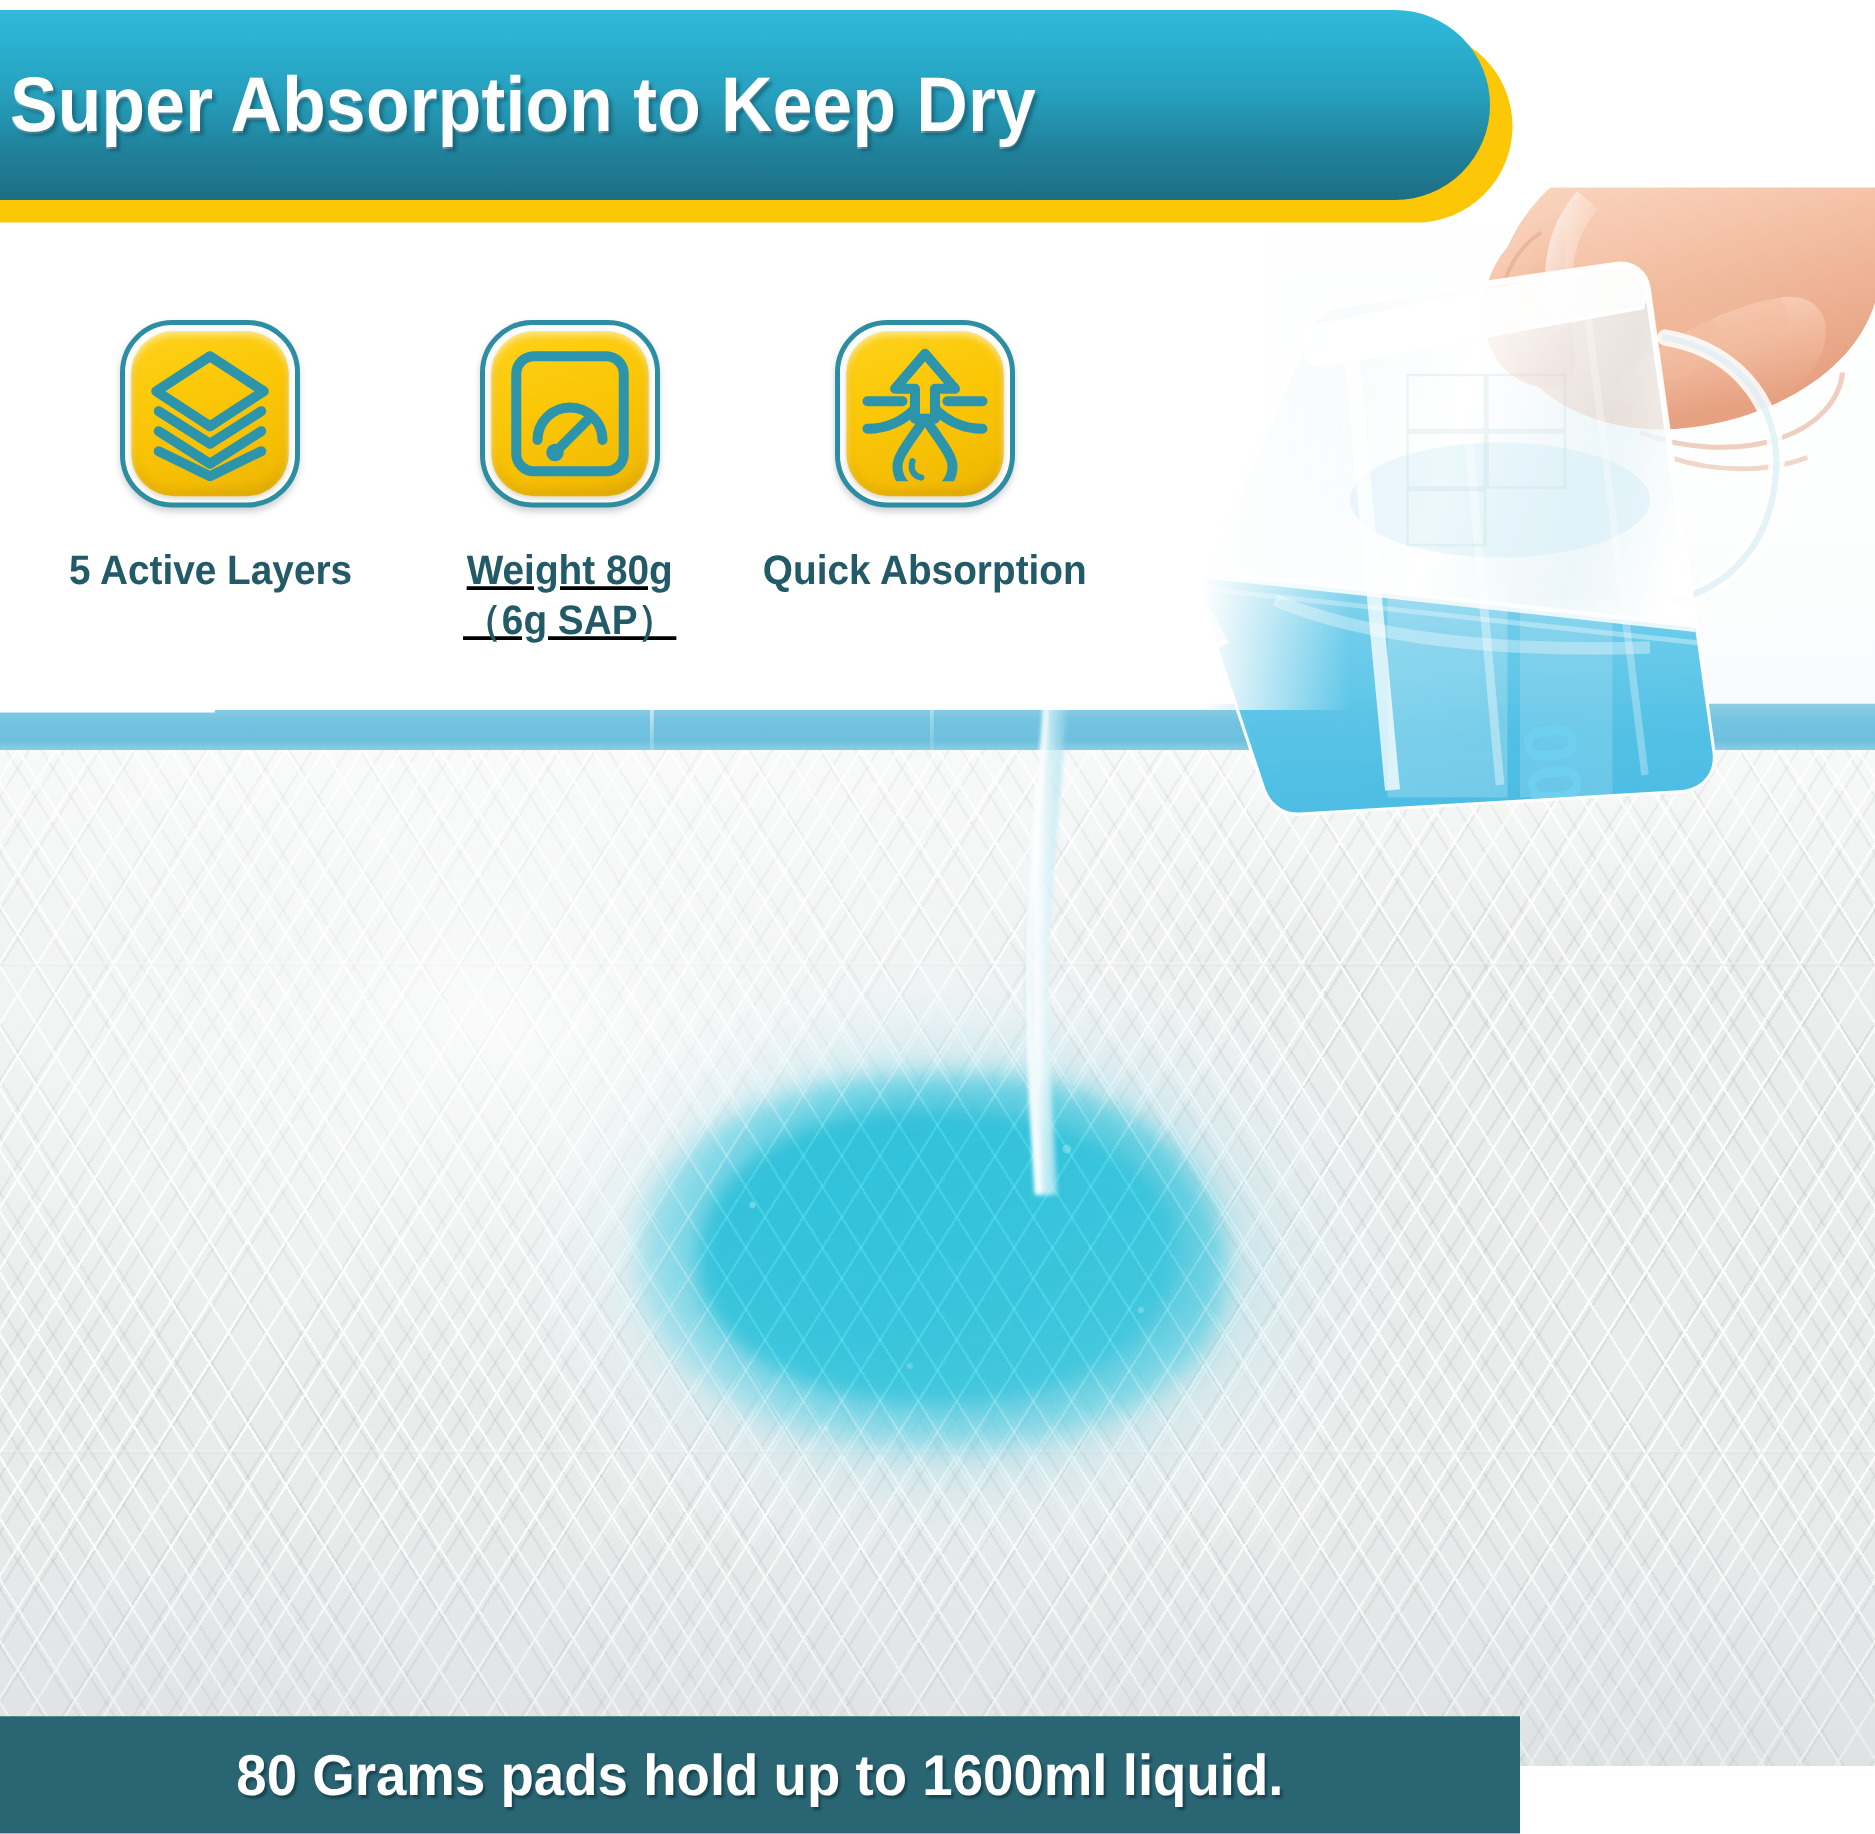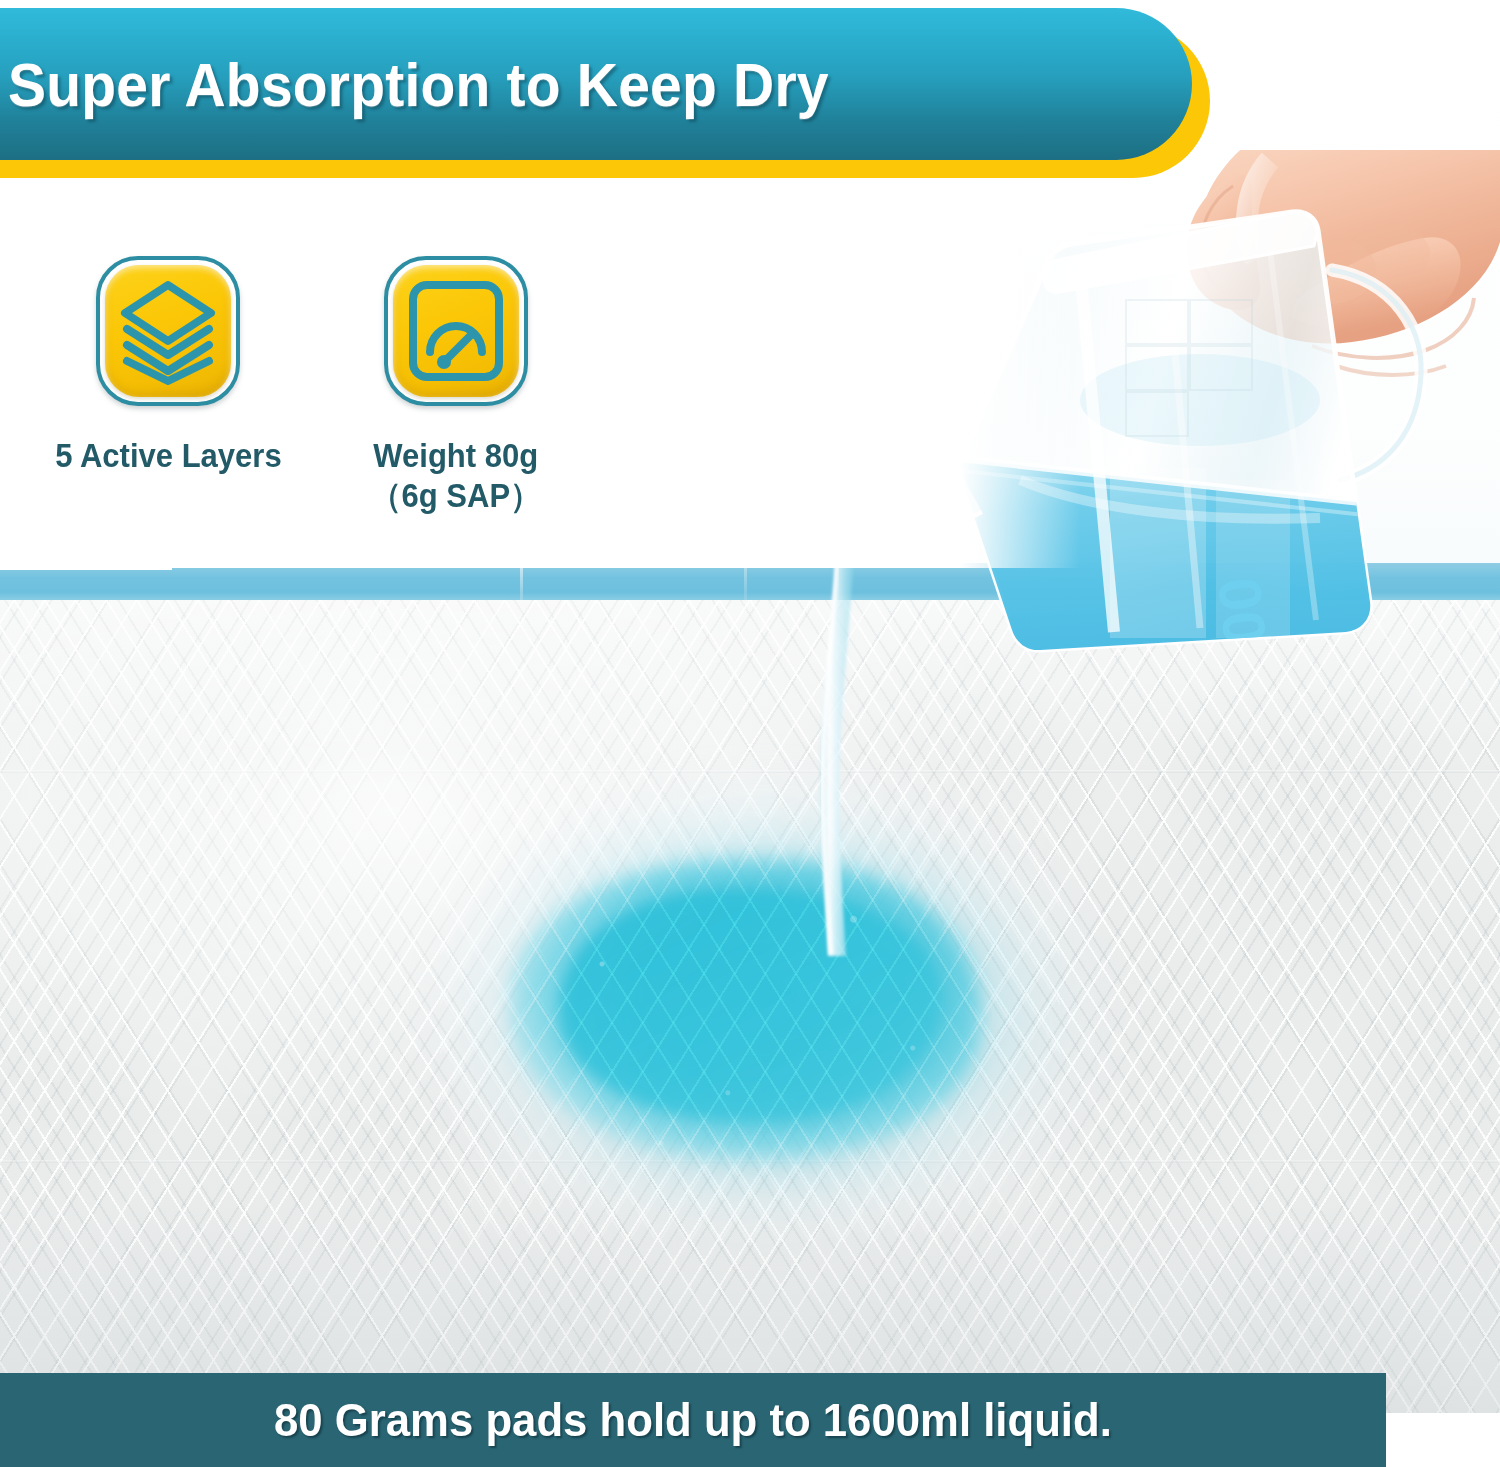--- a/index.html
+++ b/index.html
@@ -166,21 +166,21 @@
   }
   .features{
     position:absolute; left:0; top:0; width:960px; height:400px;
     display:flex; align-items:flex-start;
   }
   .feature{
     width:292px; padding-top:88px;
     display:flex; flex-direction:column; align-items:center;
   }
   .feature.f1{ margin-left:22px; }
-  .feature.f2{ margin-left:-4px; }
+  .feature.f2{ margin-left:-4px;text-decoration:underline; }
   .feature.f3{ margin-left:-8px; }
 
   .icon-badge{
     position:relative; width:144px; height:150px;
     display:flex; align-items:center; justify-content:center;
   }
   .icon-ring{
     position:absolute; inset:0;
     border:4px solid #2d8ea3;
     border-radius:42px;
@@ -209,21 +209,21 @@
   .feature-sub{
     display:block;
     font-weight:bold;
     font-size:33px;
     color:#235a68;
     white-space:nowrap;
   }
 
   
   .footer-band{
-    position:absolute; left:0; bottom:0; width:1386px; height:94px;
+    position:absolute; left:0; bottom:0; width:1216px; height:94px;
     background:#2a6573;
     display:flex; align-items:center; justify-content:center;
   }
   .footer-text{
     font-family:"Liberation Sans", sans-serif;
     font-weight:bold;
     font-size:46px;
     color:#ffffff;
     transform:scaleX(.95);
     text-shadow:2px 2px 2px rgba(8,40,50,.55);
@@ -399,20 +399,42 @@
             </g>
             <circle cx="38" cy="84" r="7" fill="#2d95ab"></circle>
           </svg>
         </div>
         <div class="feature-label">
           <span>Weight 80g</span>
           <span class="feature-sub">（6g SAP）</span>
         </div>
       </div>
 
+      <div class="feature f3">
+        <div class="icon-badge">
+          <span class="icon-ring"></span>
+          <span class="icon-tile"></span>
+          <svg class="icon-svg" width="104" height="108" viewBox="0 0 104 108">
+            <g fill="none" stroke="#2d95ab" stroke-width="8" stroke-linecap="round" stroke-linejoin="round">
+
+              <path d="M52 6 L76 34 L60 34 L60 58 L44 58 L44 34 L28 34 Z"></path>
+
+              <path d="M6 44 L34 44"></path>
+              <path d="M70 44 L98 44"></path>
+
+              <path d="M6 66 C22 66 34 60 44 50"></path>
+              <path d="M98 66 C82 66 70 60 60 50"></path>
+
+              <path d="M52 58 C38 78 30 88 30 96 A22 22 0 0 0 74 96 C74 88 66 78 52 58 Z"></path>
+              <path d="M42 92 C40 99 43 104 49 105" stroke-width="5"></path>
+            </g>
+          </svg>
+        </div>
+        <div class="feature-label">Quick Absorption</div>
+      </div>
 
     </div>
   </div>
 
   <div class="header-band">
     <div class="header-shadow"></div>
     <div class="header-pill">
       <div class="header-title">Super Absorption to Keep Dry</div>
     </div>
   </div>

